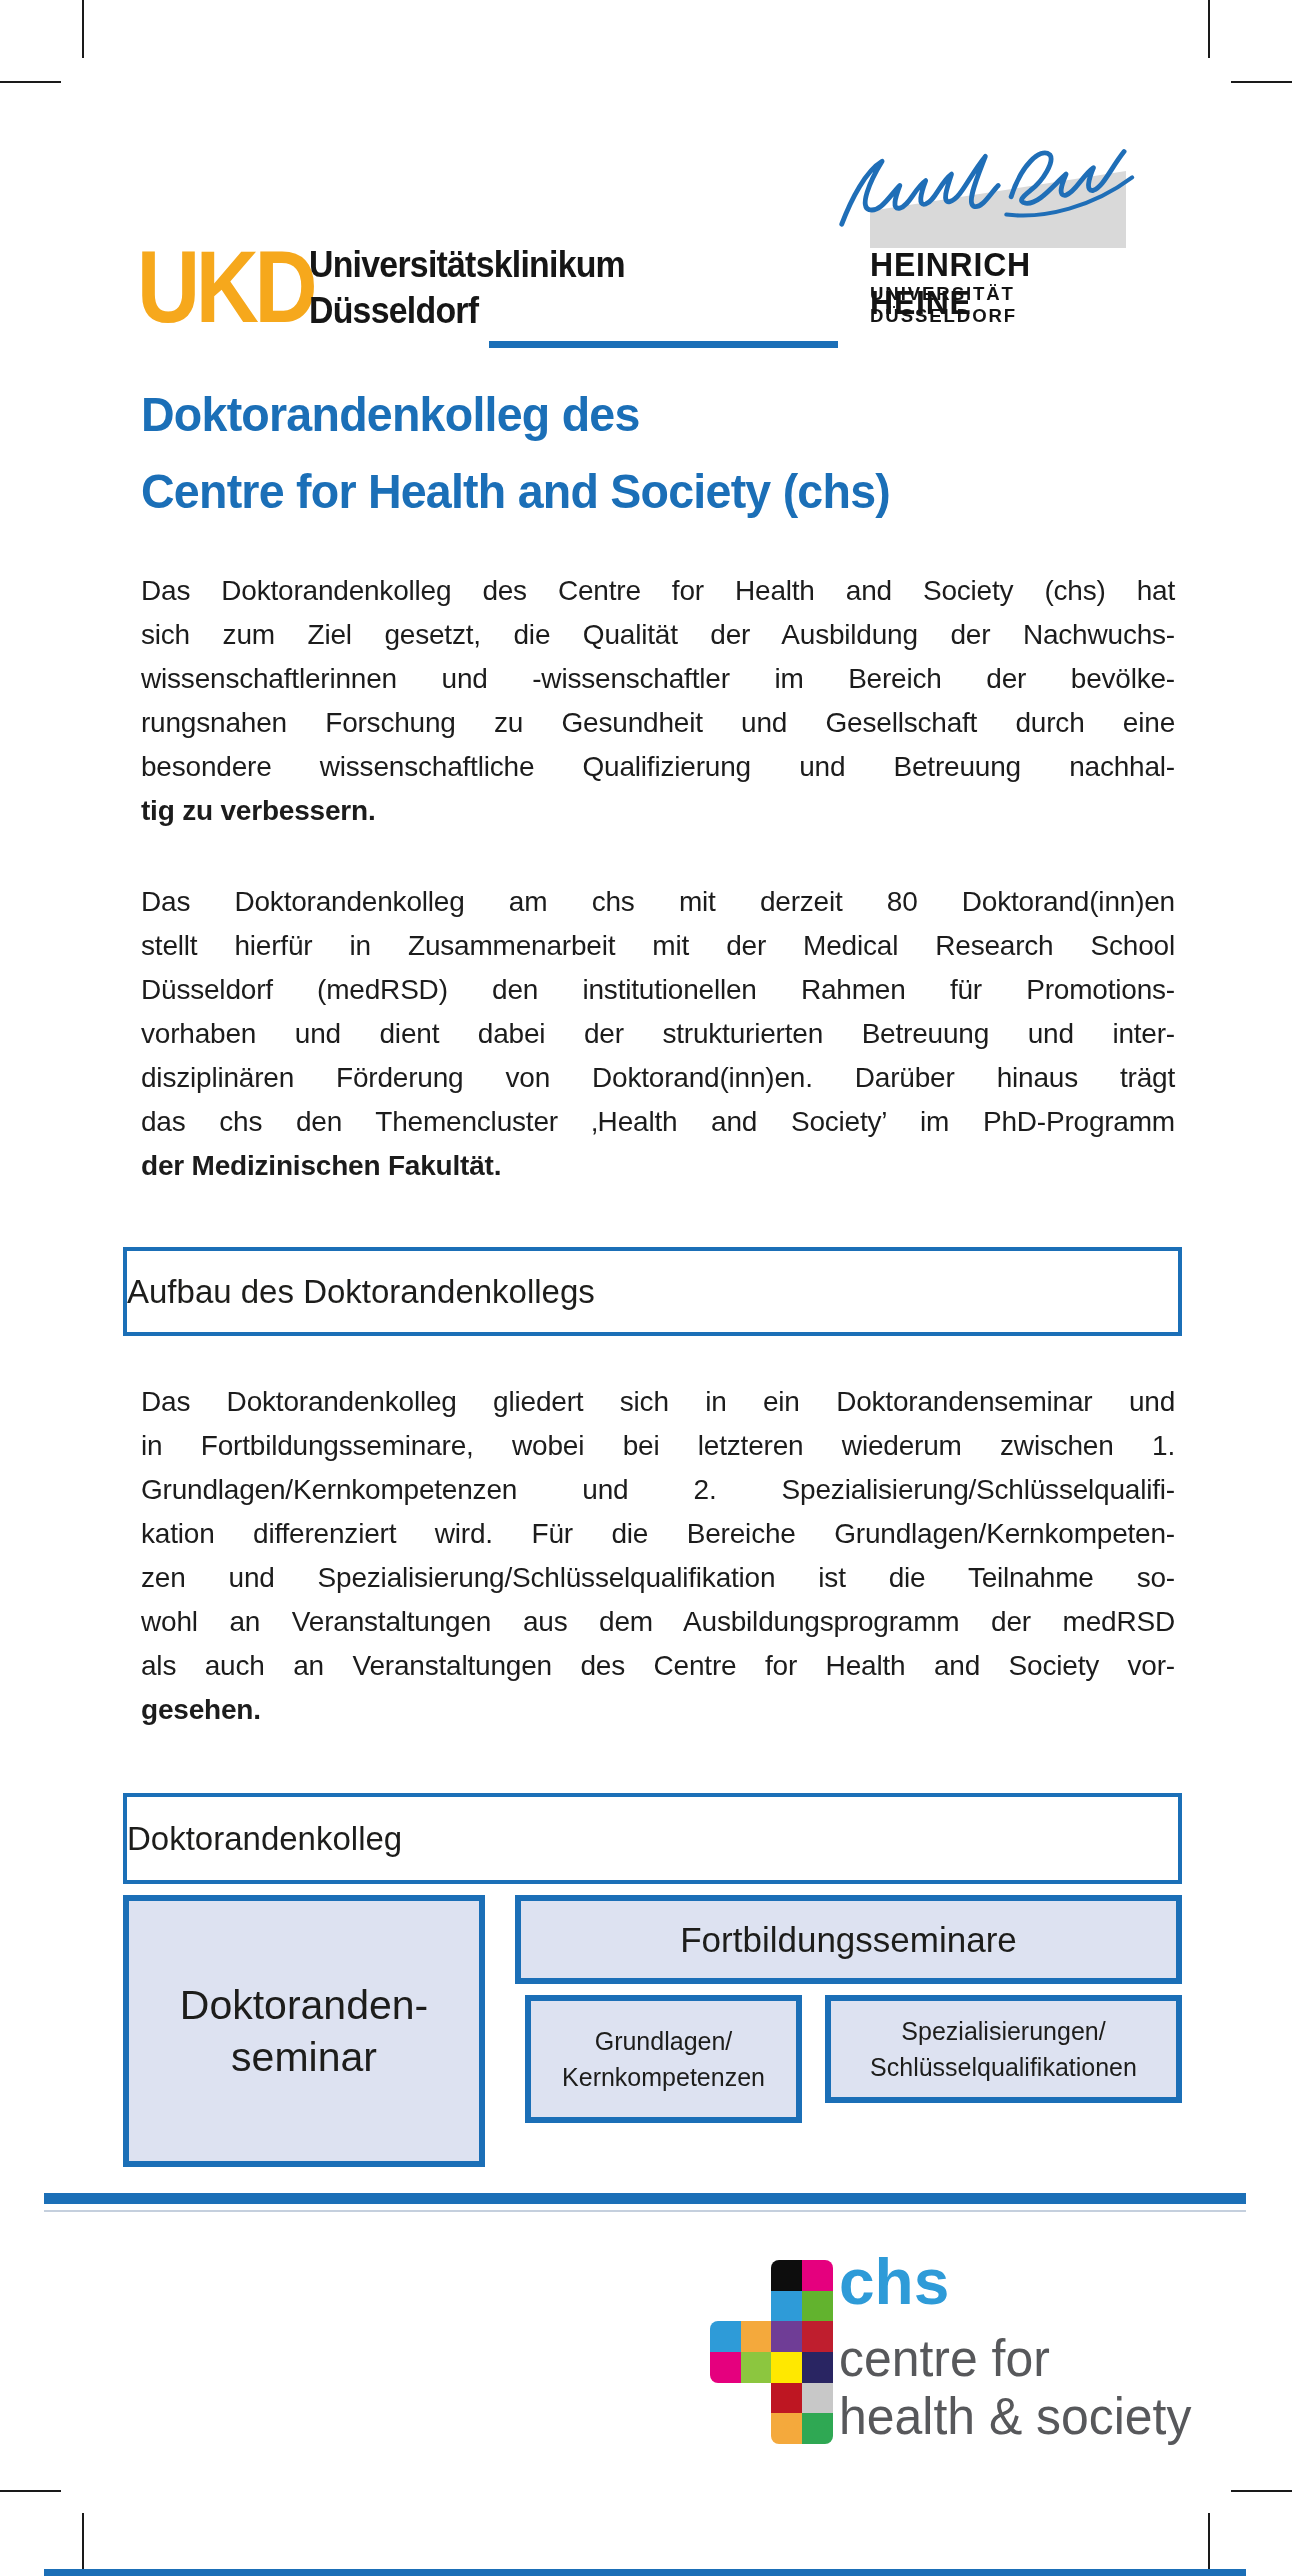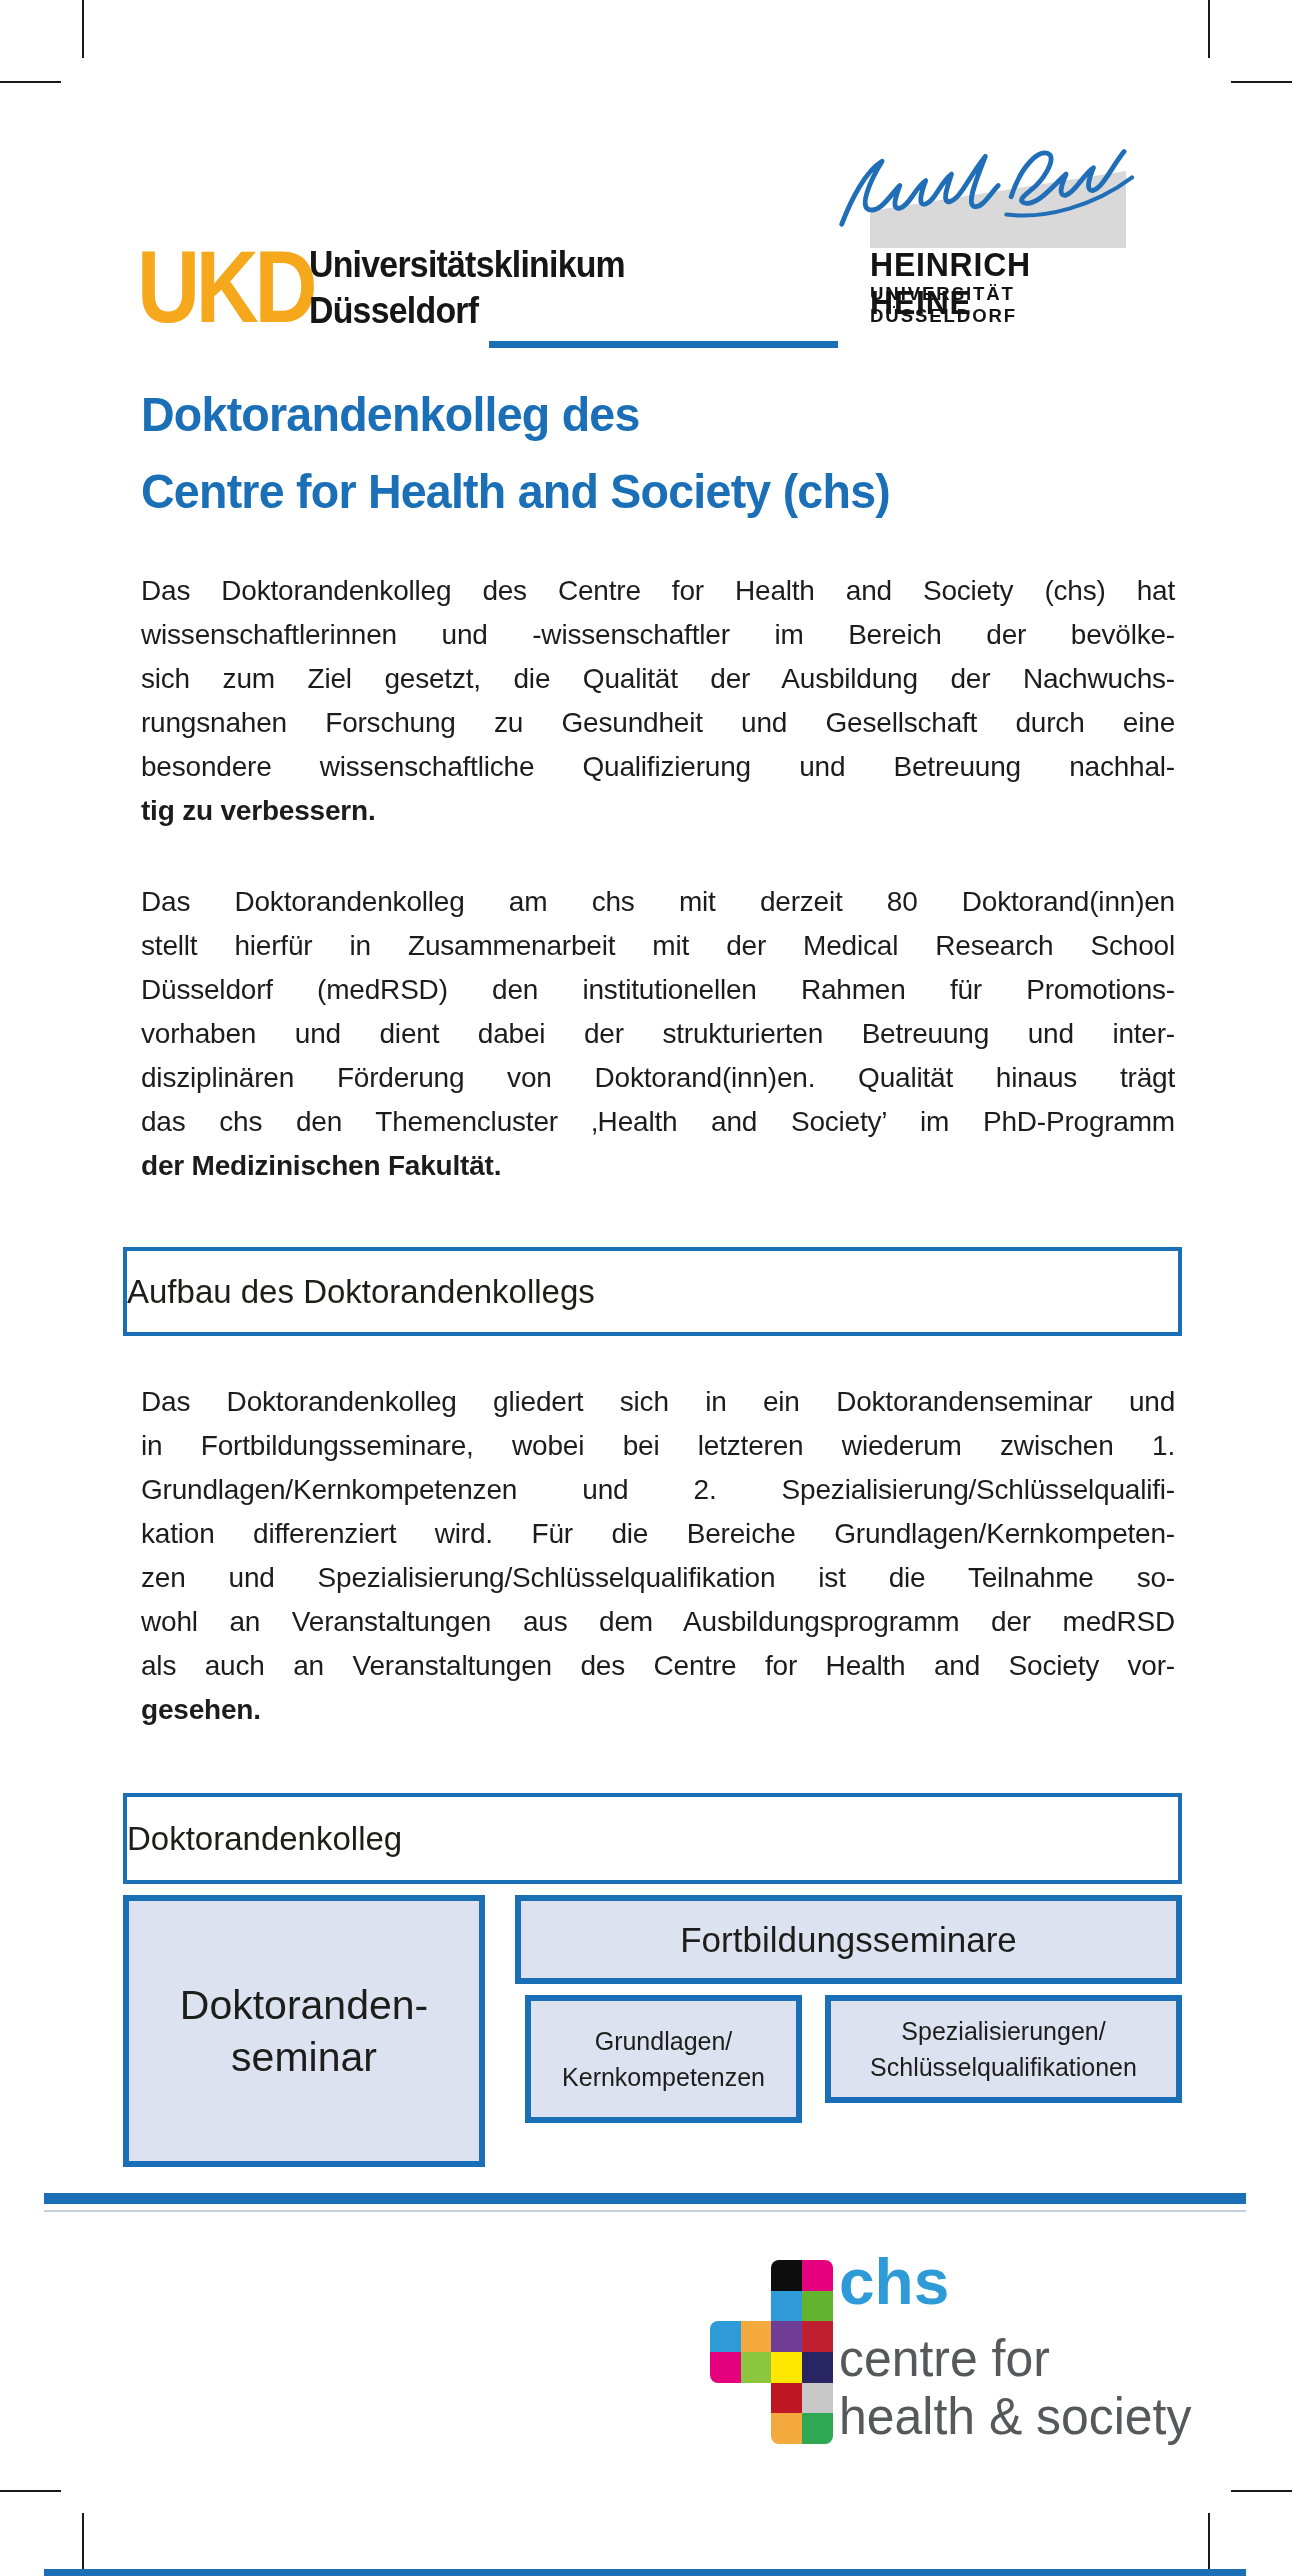--- a/index.html
+++ b/index.html
@@ -130,33 +130,33 @@
     <div id="hhu-line2">UNIVERSITÄT DÜSSELDORF</div>
   </div>
 
   <div id="title">
     <div>Doktorandenkolleg des</div>
     <div>Centre for Health and Society (chs)</div>
   </div>
 
   <div class="para" id="para1">
     <div class="jline">Das Doktorandenkolleg des Centre for Health and Society (chs) hat</div>
+    <div class="jline">sich zum Ziel gesetzt, die Qualität der Ausbildung der Nachwuchs-</div>
     <div class="jline">wissenschaftlerinnen und -wissenschaftler im Bereich der bevölke-</div>
-    <div class="jline">sich zum Ziel gesetzt, die Qualität der Ausbildung der Nachwuchs-</div>
     <div class="jline">rungsnahen Forschung zu Gesundheit und Gesellschaft durch eine</div>
     <div class="jline">besondere wissenschaftliche Qualifizierung und Betreuung nachhal-</div>
     <div class="jline jlast">tig zu verbessern.</div>
   </div>
 
   <div class="para" id="para2">
     <div class="jline">Das Doktorandenkolleg am chs mit derzeit 80 Doktorand(inn)en</div>
     <div class="jline">stellt hierfür in Zusammenarbeit mit der Medical Research School</div>
     <div class="jline">Düsseldorf (medRSD) den institutionellen Rahmen für Promotions-</div>
     <div class="jline">vorhaben und dient dabei der strukturierten Betreuung und inter-</div>
-    <div class="jline">disziplinären Förderung von Doktorand(inn)en. Qualität hinaus trägt</div>
+    <div class="jline">disziplinären Förderung von Doktorand(inn)en. Darüber hinaus trägt</div>
     <div class="jline">das chs den Themencluster ‚Health and Society’ im PhD-Programm</div>
     <div class="jline jlast">der Medizinischen Fakultät.</div>
   </div>
 
   <div class="hbox" id="box-aufbau">
     <span>Aufbau des Doktorandenkollegs</span>
   </div>
 
   <div class="para" id="para3">
     <div class="jline">Das Doktorandenkolleg gliedert sich in ein Doktorandenseminar und</div>

